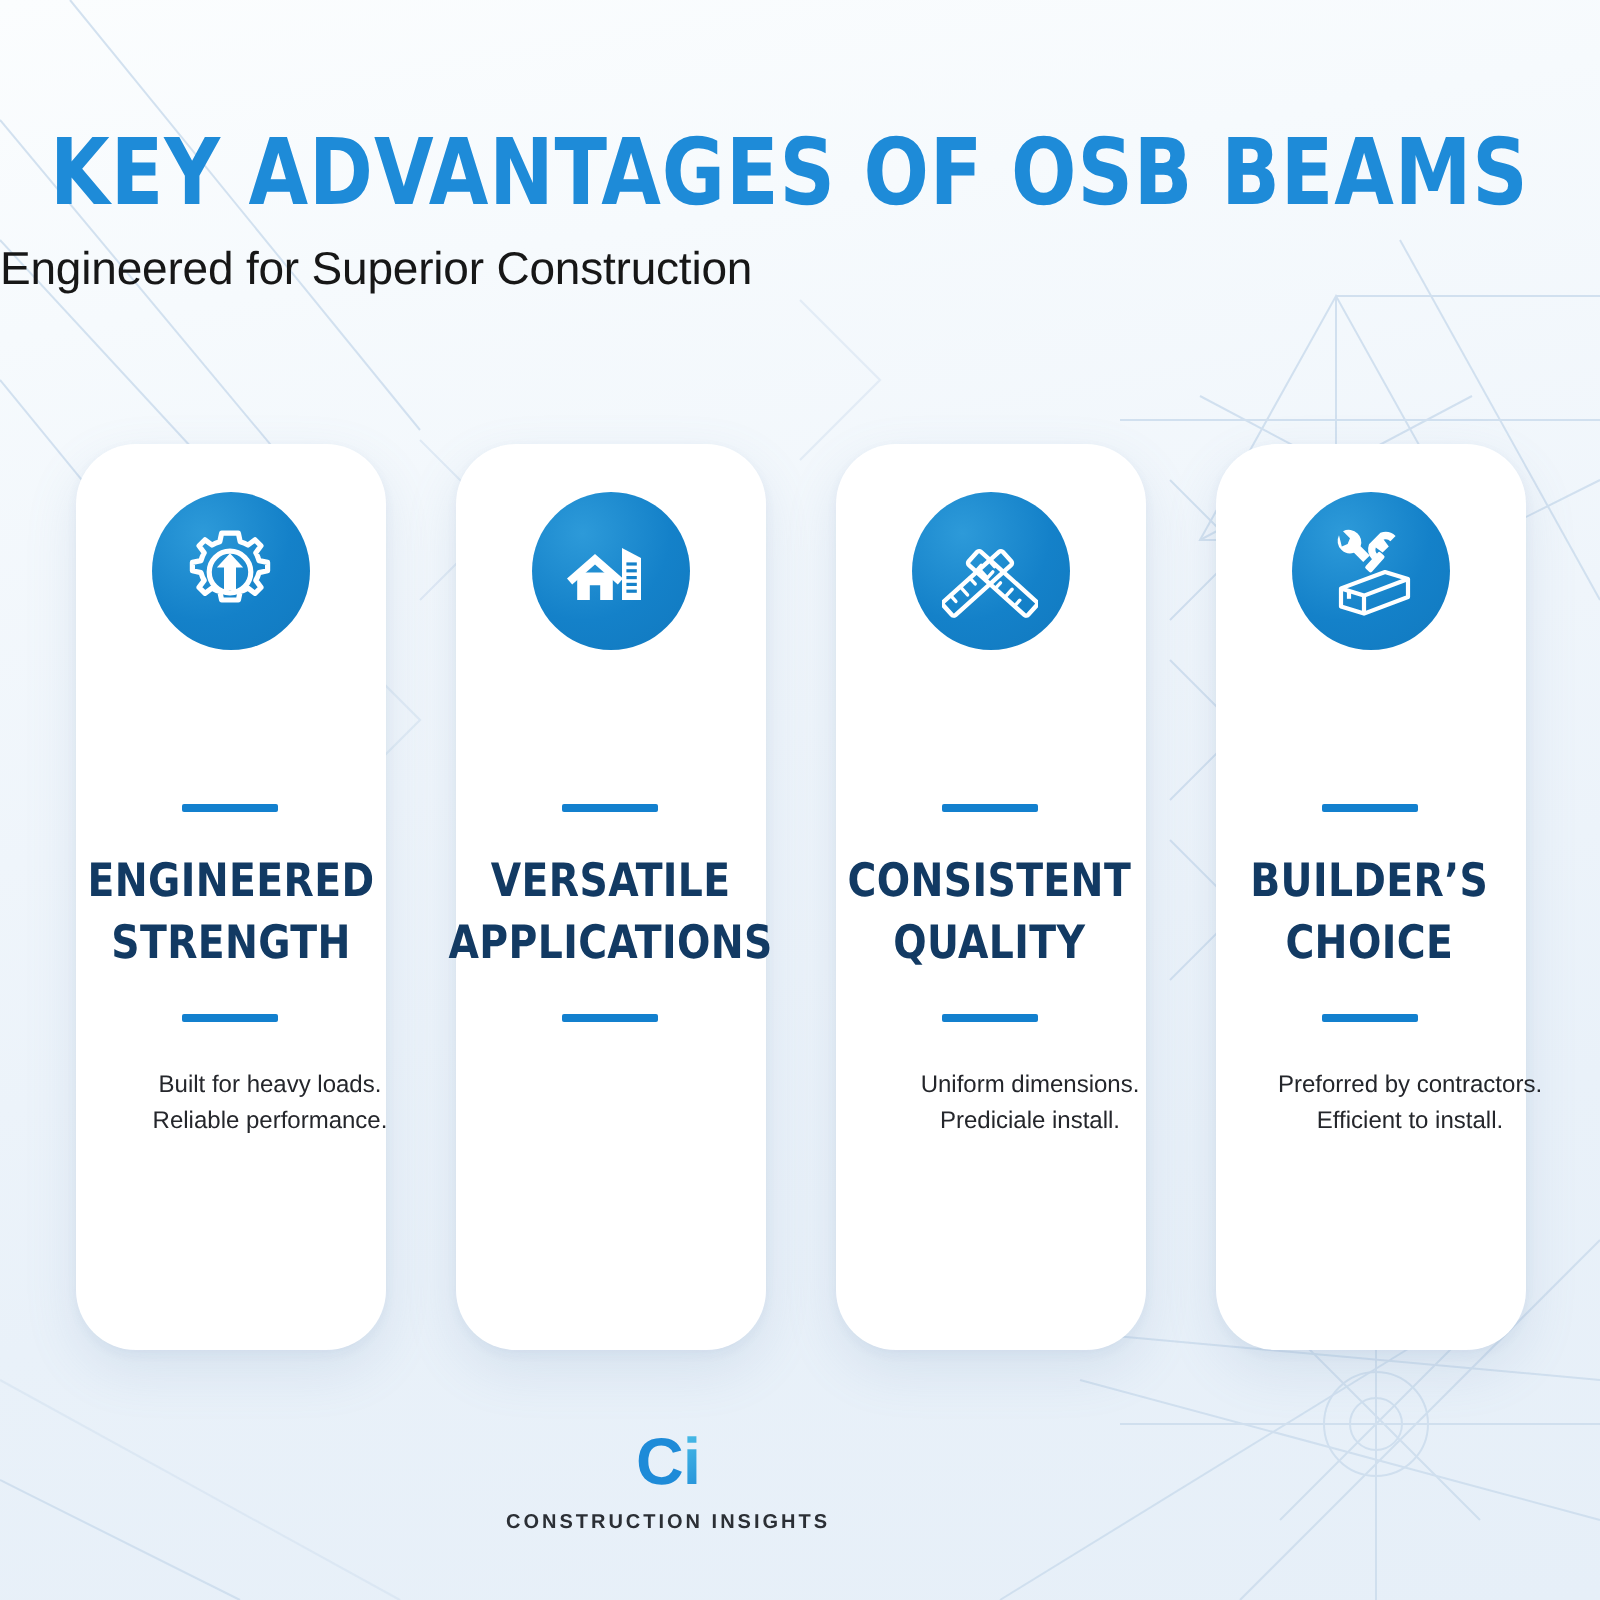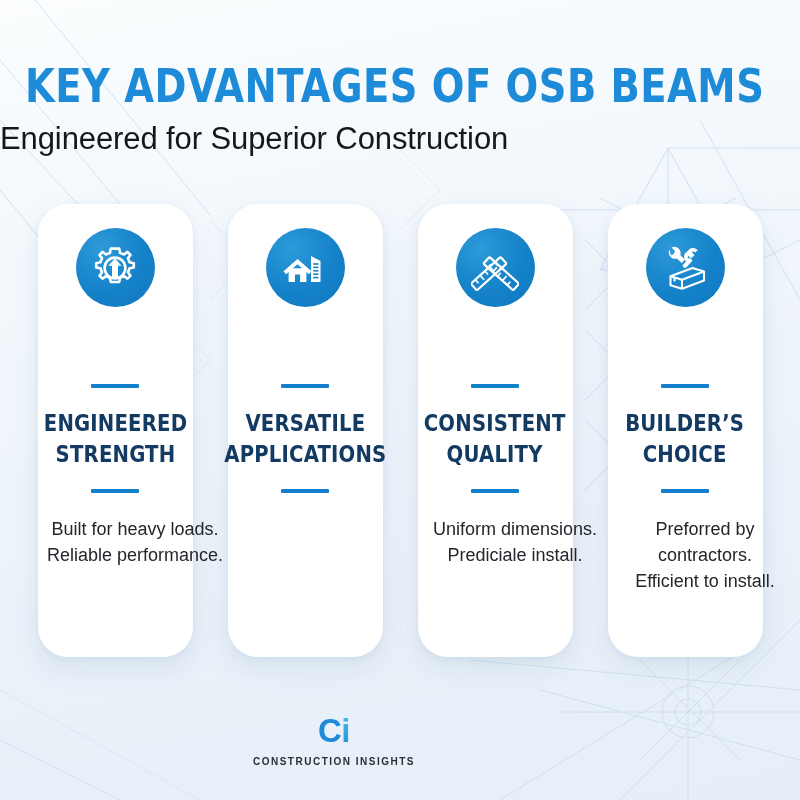--- a/index.html
+++ b/index.html
@@ -57,31 +57,31 @@
     letter-spacing: 0.5px;
     color: #1E8BD8;
     line-height: 1.05;
     transform: scaleX(0.93);
     text-transform: uppercase;
     white-space: nowrap;
   }
 
   .sub-title {
     margin-top: 11px;
-    font-size: 31px;
+    font-size: 23px;
     font-weight: 400;
     color: #171717;
     letter-spacing: -0.1px;
     white-space: nowrap;
   }
 
   
   .cards {
     position: absolute;
-    top: 204px;
+    top: 222px;
     left: 0;
     width: 800px;
     height: 456px;
     display: flex;
     justify-content: center;
     gap: 35px;
     z-index: 2;
   }
 
   .card {
@@ -129,21 +129,21 @@
     line-height: 1.33;
     text-align: center;
     letter-spacing: 0.2px;
     transform: scaleX(0.95);
     text-transform: uppercase;
     white-space: pre-line;
   }
 
   .card-body {
     margin-top: 23px;
-    font-size: 18px;
+    font-size: 12px;
     font-weight: 400;
     color: #24262b;
     line-height: 1.45;
     text-align: center;
     white-space: pre-line;
     width: 195px;
     margin-left: auto;
     margin-right: auto;
   }
 

